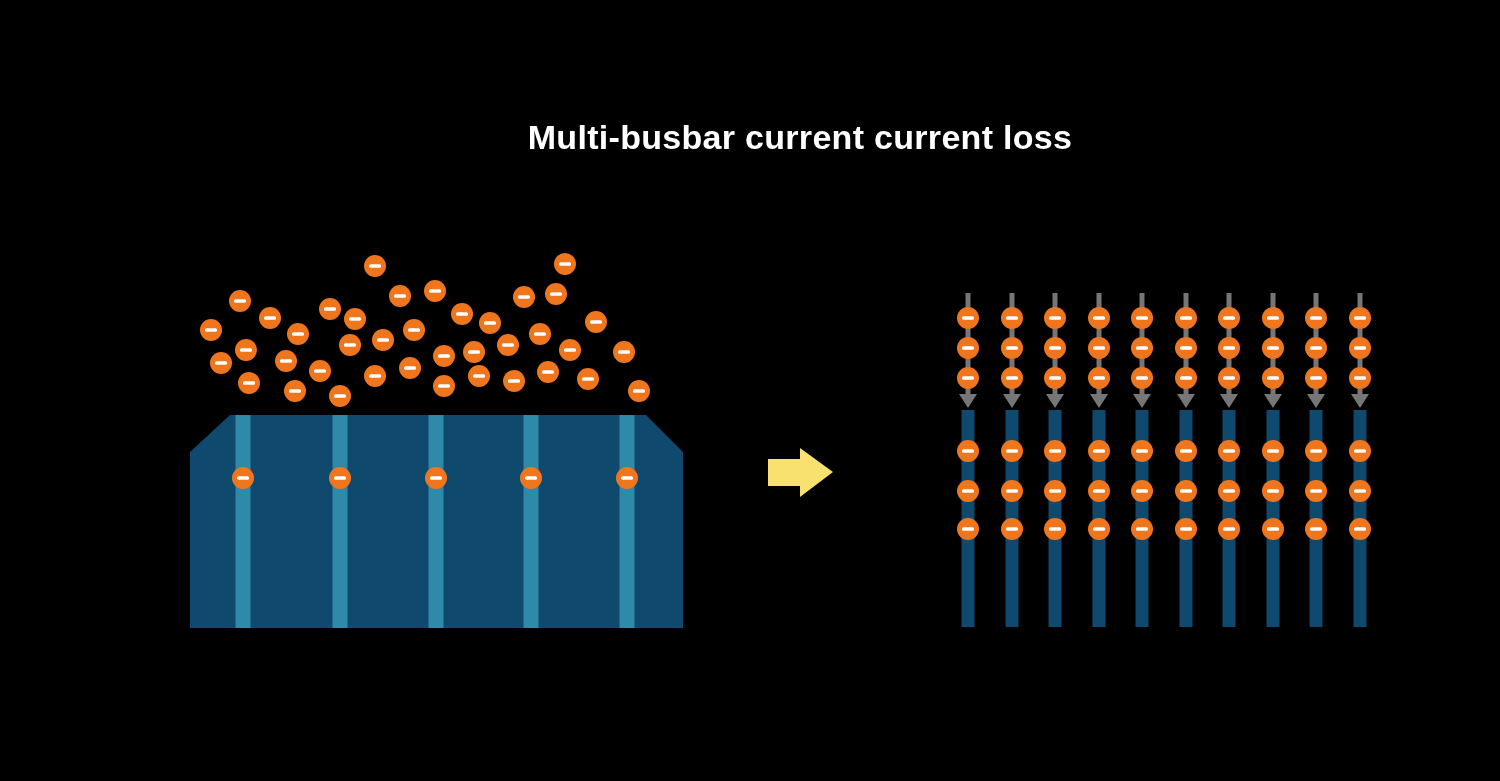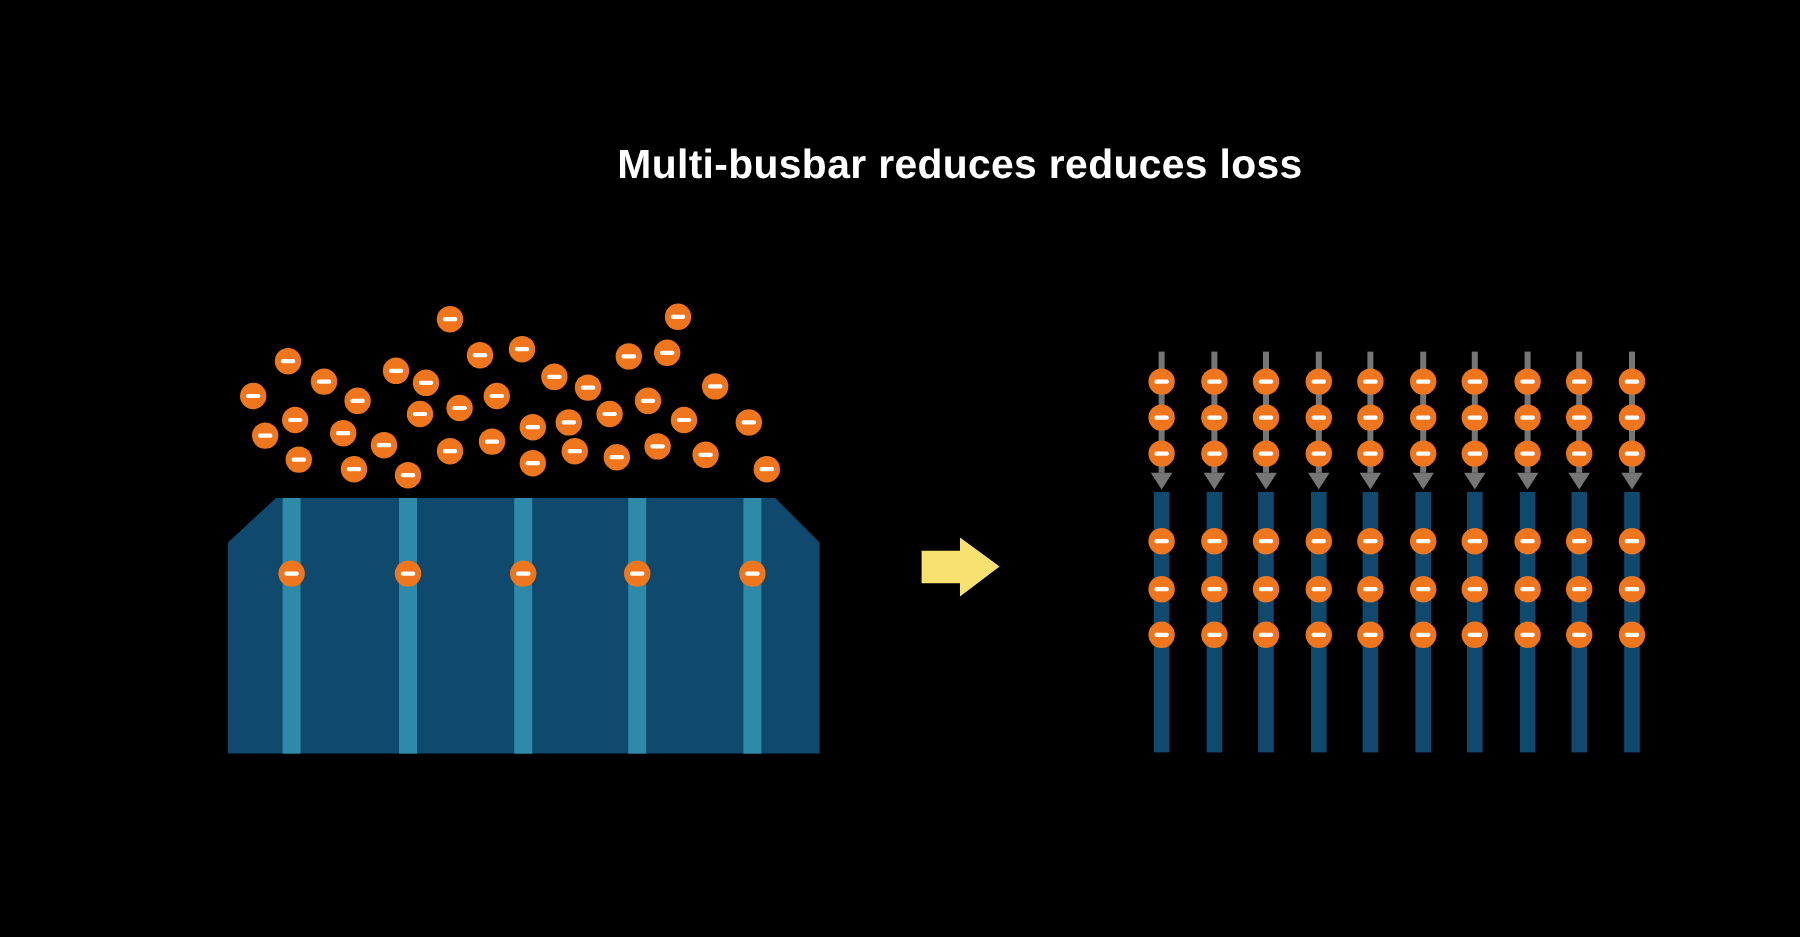--- a/index.html
+++ b/index.html
@@ -31,21 +31,21 @@
   .diagram-svg {
     position: absolute;
     top: 0;
     left: 0;
   }
 </style>
 </head>
 <body>
 
 <div class="stage">
-  <h1 class="title">Multi-busbar reduces reduces loss</h1>
+  <h1 class="title">Multi-busbar current current loss</h1>
   <svg id="diagram-svg" class="diagram-svg" width="1500" height="781" viewBox="0 0 1500 781">
       <polygon points="190,628 190,452 230,415 646,415 683,452 683,628" fill="#0f4a6e"></polygon>
       <rect x="235.5" y="415" width="15" height="213" fill="#2e8aa8"></rect>
       <rect x="332.5" y="415" width="15" height="213" fill="#2e8aa8"></rect>
       <rect x="428.5" y="415" width="15" height="213" fill="#2e8aa8"></rect>
       <rect x="523.5" y="415" width="15" height="213" fill="#2e8aa8"></rect>
       <rect x="619.5" y="415" width="15" height="213" fill="#2e8aa8"></rect>
       <circle cx="375" cy="266" r="11" fill="#f0761e"></circle>
       <rect x="369" y="264.25" width="12" height="3.5" rx="1.5" fill="#ffffff"></rect>
       <circle cx="565" cy="264" r="11" fill="#f0761e"></circle>

